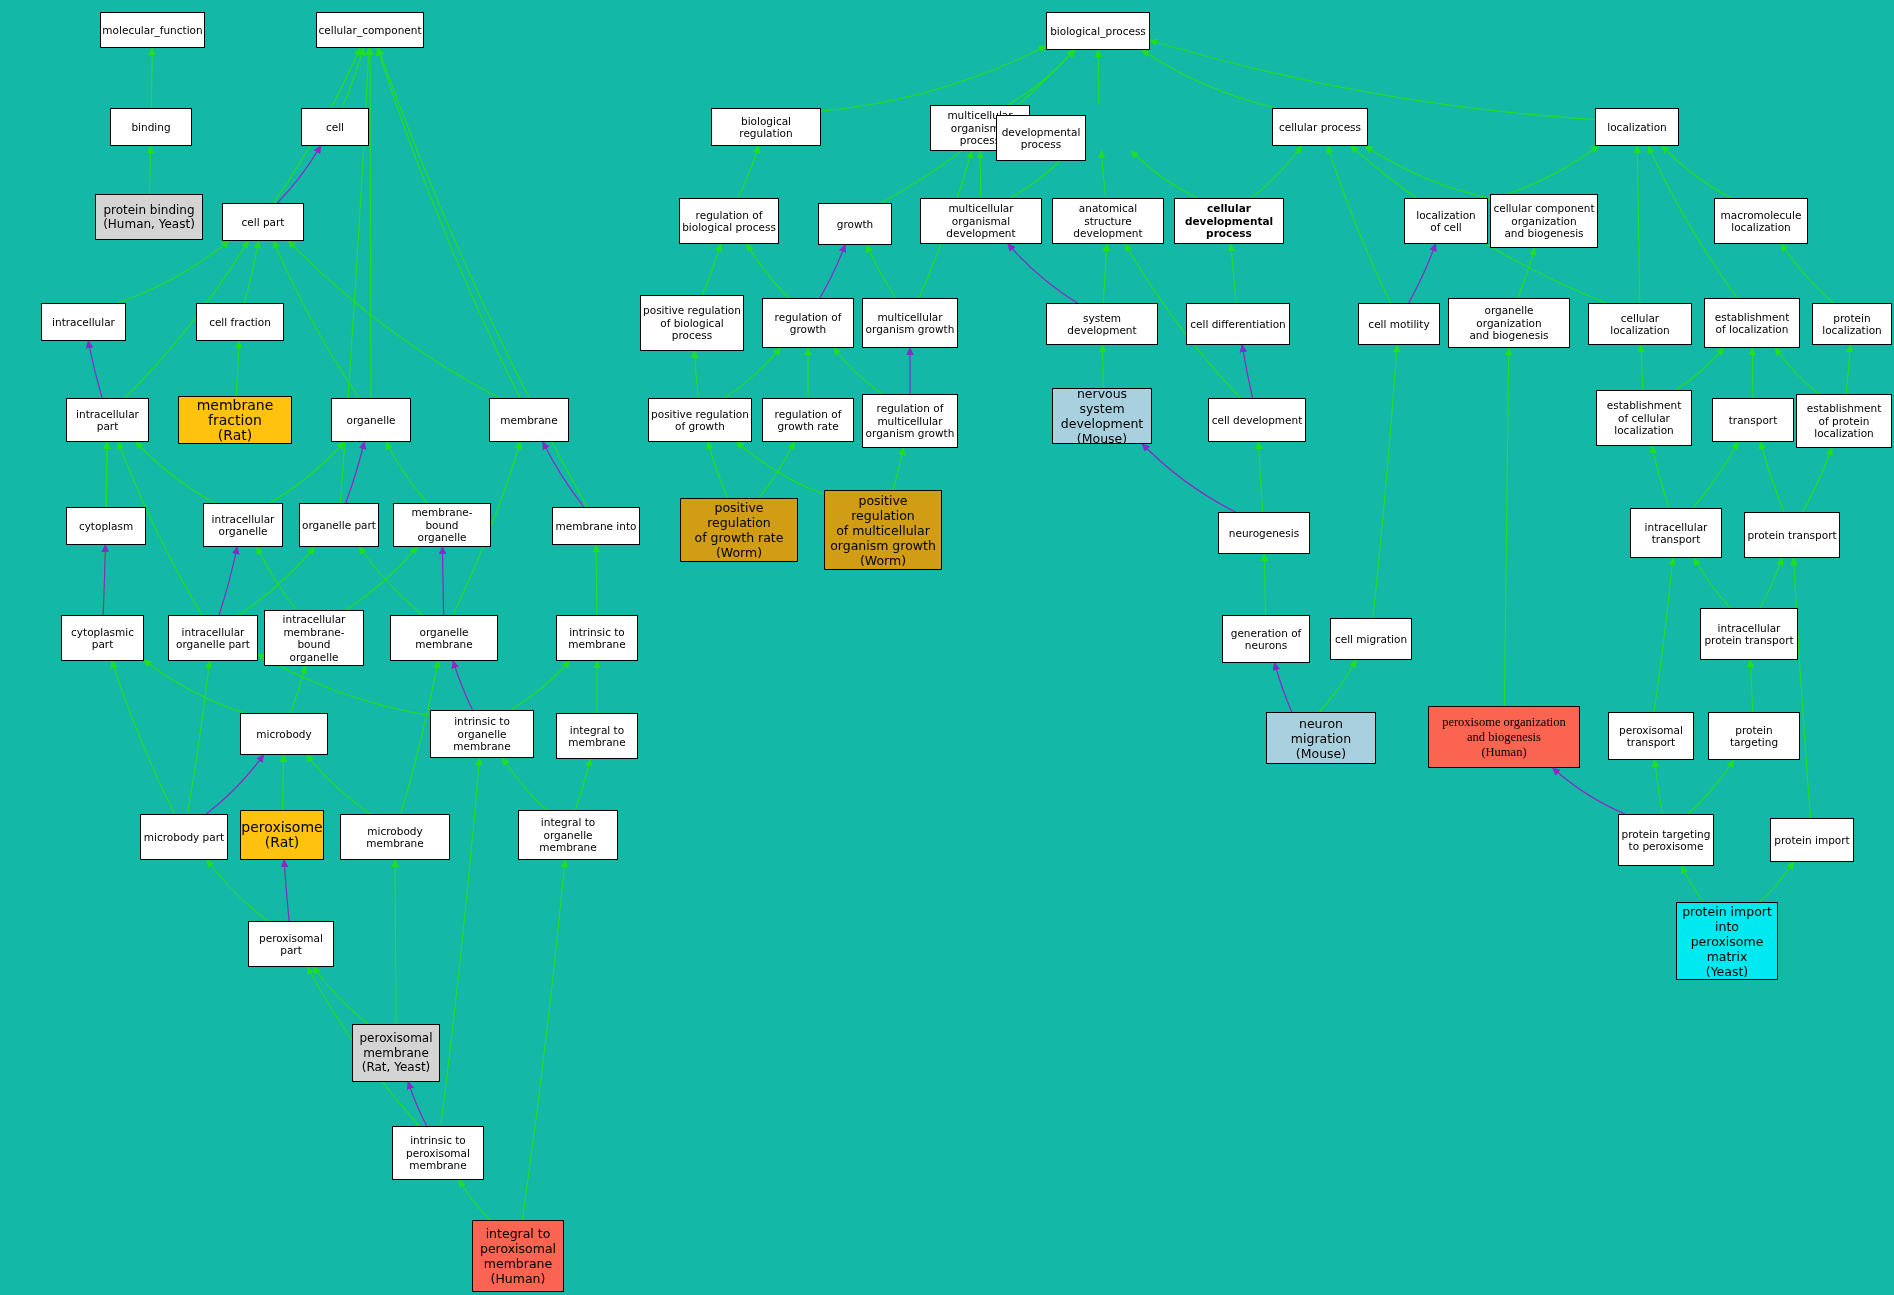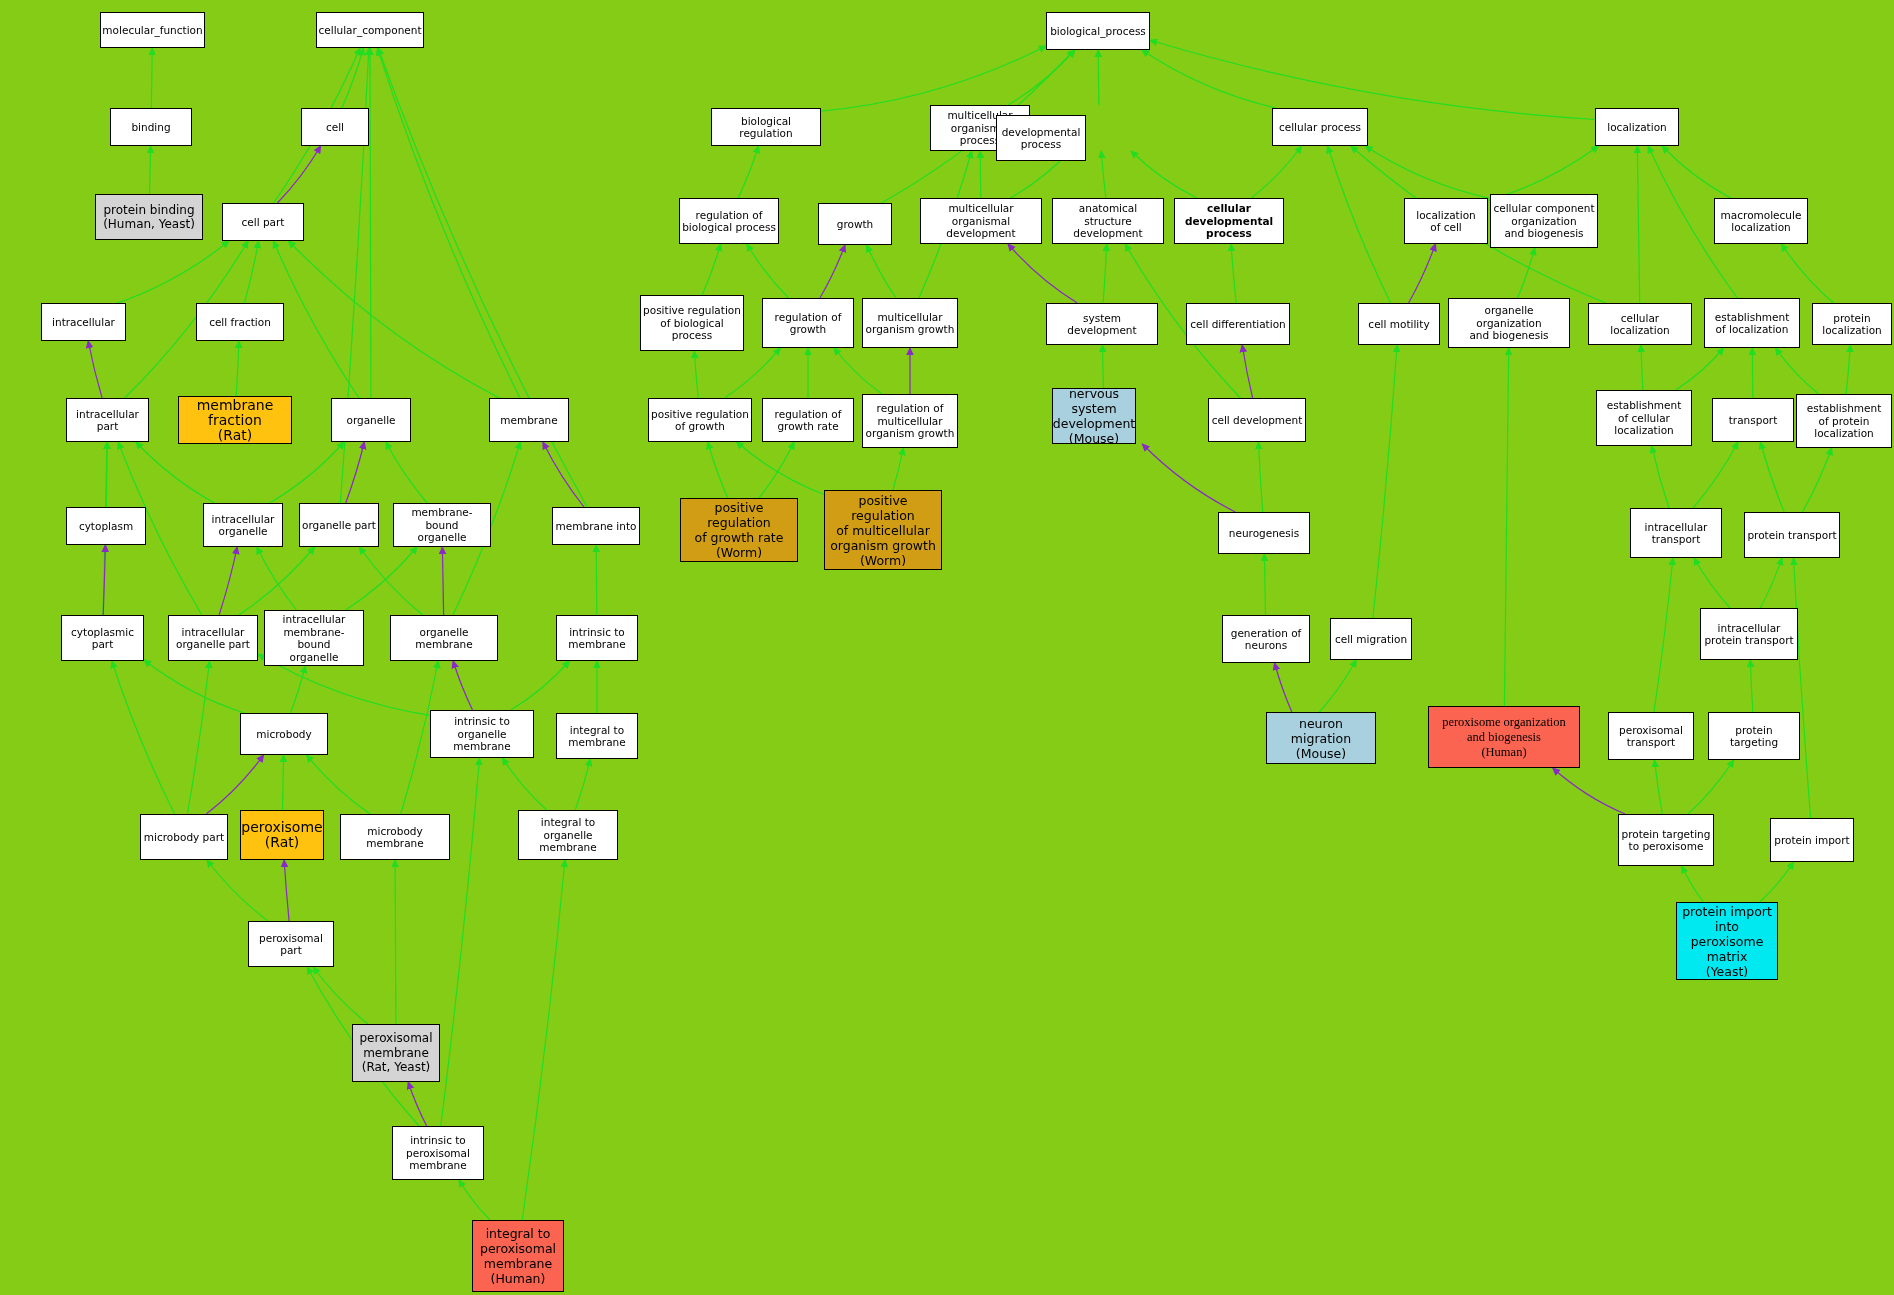--- a/index.html
+++ b/index.html
@@ -1,17 +1,17 @@
 <!DOCTYPE html>
 <html><head>
 <meta charset="utf-8">
 <style>
   html,body{margin:0;padding:0;background:#ffffff;}
   body{font-family:"DejaVu Sans",sans-serif;}
-  #canvas{position:relative;width:1894px;height:1295px;background:#84cc16;overflow:hidden;}
+  #canvas{position:relative;width:1894px;height:1295px;background:#14b8a6;overflow:hidden;}
   #edges{position:absolute;left:0;top:0;width:1894px;height:1295px;}
   .node{position:absolute;box-sizing:border-box;border:1px solid #000;background:#fff;
         display:flex;align-items:center;justify-content:center;text-align:center;
         font-family:"DejaVu Sans",sans-serif;font-size:10.5px;line-height:12.5px;
         color:#000;padding:1px 2px;white-space:pre-line;z-index:5;}
   .node.grey{background:#d4d4d4;font-size:12px;line-height:14.5px;}
   .node.gold{background:#ffc20e;font-size:14px;line-height:15px;}
   .node.darkgold{background:#d19d14;font-size:12.5px;line-height:15px;}
   .node.red{background:#fa6450;font-size:12.5px;line-height:15px;}
   .node.blue{background:#a8d0de;font-size:12.5px;line-height:15px;}
@@ -251,21 +251,21 @@
       <div class="node " style="left: 1704px; top: 298px; width: 96px; height: 50px;">establishment
 of localization</div>
       <div class="node " style="left: 1812px; top: 303px; width: 80px; height: 42px;">protein localization</div>
       <div class="node " style="left: 648px; top: 398px; width: 104px; height: 44px;">positive regulation
 of growth</div>
       <div class="node " style="left: 762px; top: 398px; width: 92px; height: 44px;">regulation of
 growth rate</div>
       <div class="node " style="left: 862px; top: 394px; width: 96px; height: 54px;">regulation of
 multicellular
 organism growth</div>
-      <div class="node blue" style="left: 1052px; top: 388px; width: 84px; height: 56px;">nervous system
+      <div class="node blue" style="left: 1052px; top: 388px; width: 100px; height: 56px;">nervous system
 development
 (Mouse)</div>
       <div class="node " style="left: 1208px; top: 398px; width: 98px; height: 44px;">cell development</div>
       <div class="node " style="left: 1596px; top: 390px; width: 96px; height: 56px;">establishment
 of cellular
 localization</div>
       <div class="node " style="left: 1712px; top: 398px; width: 82px; height: 44px;">transport</div>
       <div class="node " style="left: 1796px; top: 394px; width: 96px; height: 54px;">establishment
 of protein localization</div>
       <div class="node darkgold" style="left: 680px; top: 498px; width: 118px; height: 64px;">positive regulation

